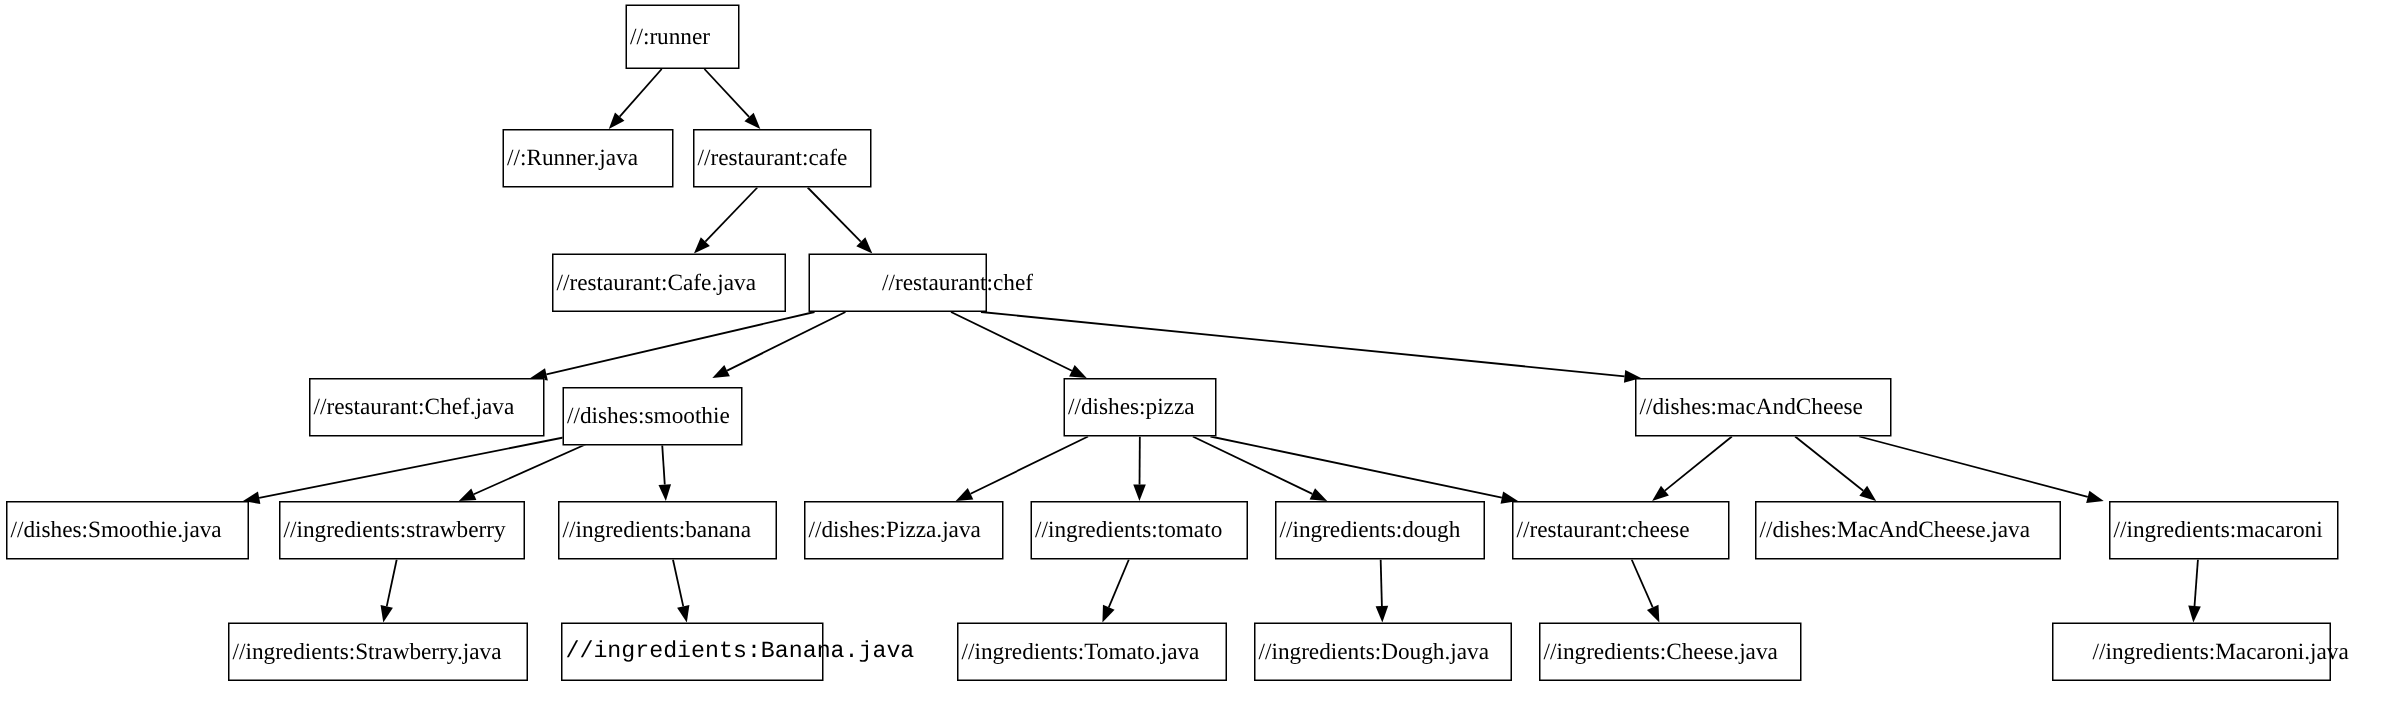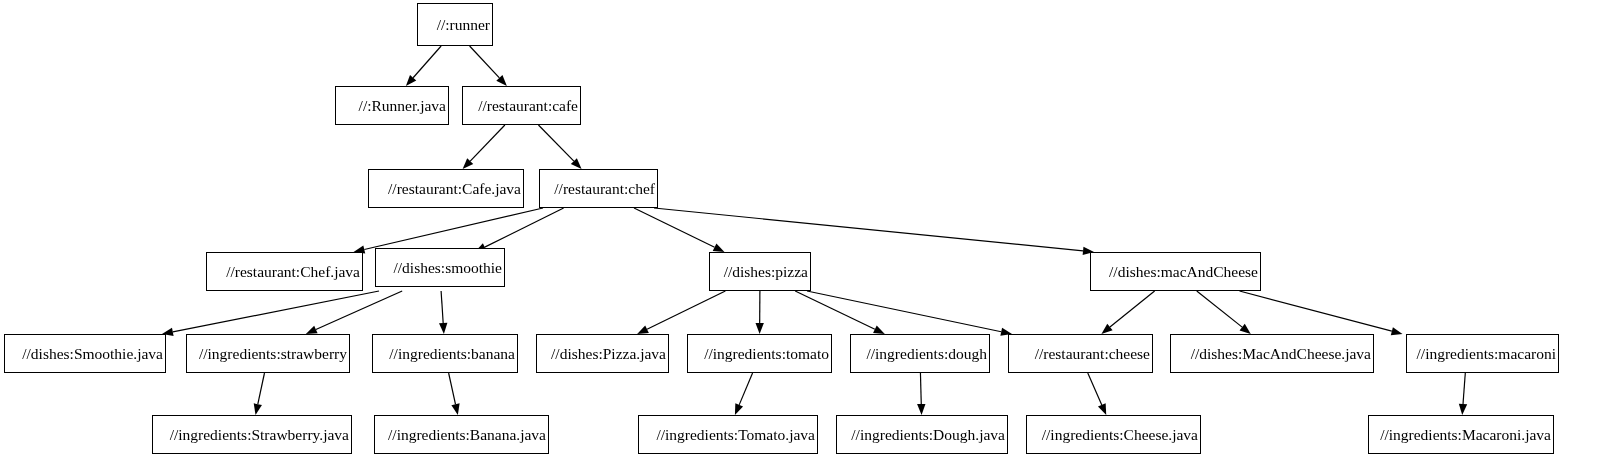--- a/index.html
+++ b/index.html
@@ -25,21 +25,21 @@
     height: 468px;
     pointer-events: none;
   }
   .node {
     position: absolute;
     box-sizing: border-box;
     border: 1px solid #000000;
     background: #ffffff;
     display: flex;
     align-items: center;
-    justify-content: flex-end;
+    justify-content: flex-start;
     font-size: 15.5px;
     line-height: 1;
     color: #000000;
     white-space: nowrap;
     letter-spacing: 0px;
   }
   .node-label {
     display: block;
     padding: 0 2px;
   }
@@ -158,21 +158,21 @@
       </div>
       <div class="node" style="left: 368px; top: 169px; width: 156px; height: 39px;">
         <span class="node-label">//restaurant:Cafe.java</span>
       </div>
       <div class="node" style="left: 539px; top: 169px; width: 119px; height: 39px; padding-left: 46px;">
         <span class="node-label">//restaurant:chef</span>
       </div>
       <div class="node" style="left: 206px; top: 252px; width: 157px; height: 39px;">
         <span class="node-label">//restaurant:Chef.java</span>
       </div>
-      <div class="node" style="left: 375px; top: 248px; width: 130px; height: 39px;">
+      <div class="node" style="left: 375px; top: 258px; width: 120px; height: 39px;">
         <span class="node-label">//dishes:smoothie</span>
       </div>
       <div class="node" style="left: 709px; top: 252px; width: 102px; height: 39px;">
         <span class="node-label">//dishes:pizza</span>
       </div>
       <div class="node" style="left: 1090px; top: 252px; width: 171px; height: 39px;">
         <span class="node-label">//dishes:macAndCheese</span>
       </div>
       <div class="node" style="left: 4px; top: 334px; width: 162px; height: 39px;">
         <span class="node-label">//dishes:Smoothie.java</span>
@@ -197,29 +197,29 @@
       </div>
       <div class="node" style="left: 1170px; top: 334px; width: 204px; height: 39px;">
         <span class="node-label">//dishes:MacAndCheese.java</span>
       </div>
       <div class="node" style="left: 1390px; top: 334px; width: 153px; height: 39px; margin-left: 16px;">
         <span class="node-label">//ingredients:macaroni</span>
       </div>
       <div class="node" style="left: 152px; top: 415px; width: 200px; height: 39px;">
         <span class="node-label">//ingredients:Strawberry.java</span>
       </div>
-      <div class="node" style="left: 374px; top: 415px; width: 175px; height: 39px;">
+      <div class="node" style="left: 374px; top: 415px; width: 175px; height: 39px; font-family: Liberation Mono, monospace;">
         <span class="node-label">//ingredients:Banana.java</span>
       </div>
       <div class="node" style="left: 638px; top: 415px; width: 180px; height: 39px;">
         <span class="node-label">//ingredients:Tomato.java</span>
       </div>
       <div class="node" style="left: 836px; top: 415px; width: 172px; height: 39px;">
         <span class="node-label">//ingredients:Dough.java</span>
       </div>
       <div class="node" style="left: 1026px; top: 415px; width: 175px; height: 39px;">
         <span class="node-label">//ingredients:Cheese.java</span>
       </div>
-      <div class="node" style="left: 1368px; top: 415px; width: 186px; height: 39px;">
+      <div class="node" style="left: 1368px; top: 415px; width: 186px; height: 39px; padding-left: 24px;">
         <span class="node-label">//ingredients:Macaroni.java</span>
       </div>
     </div>
 </div>
 
 </body></html>

